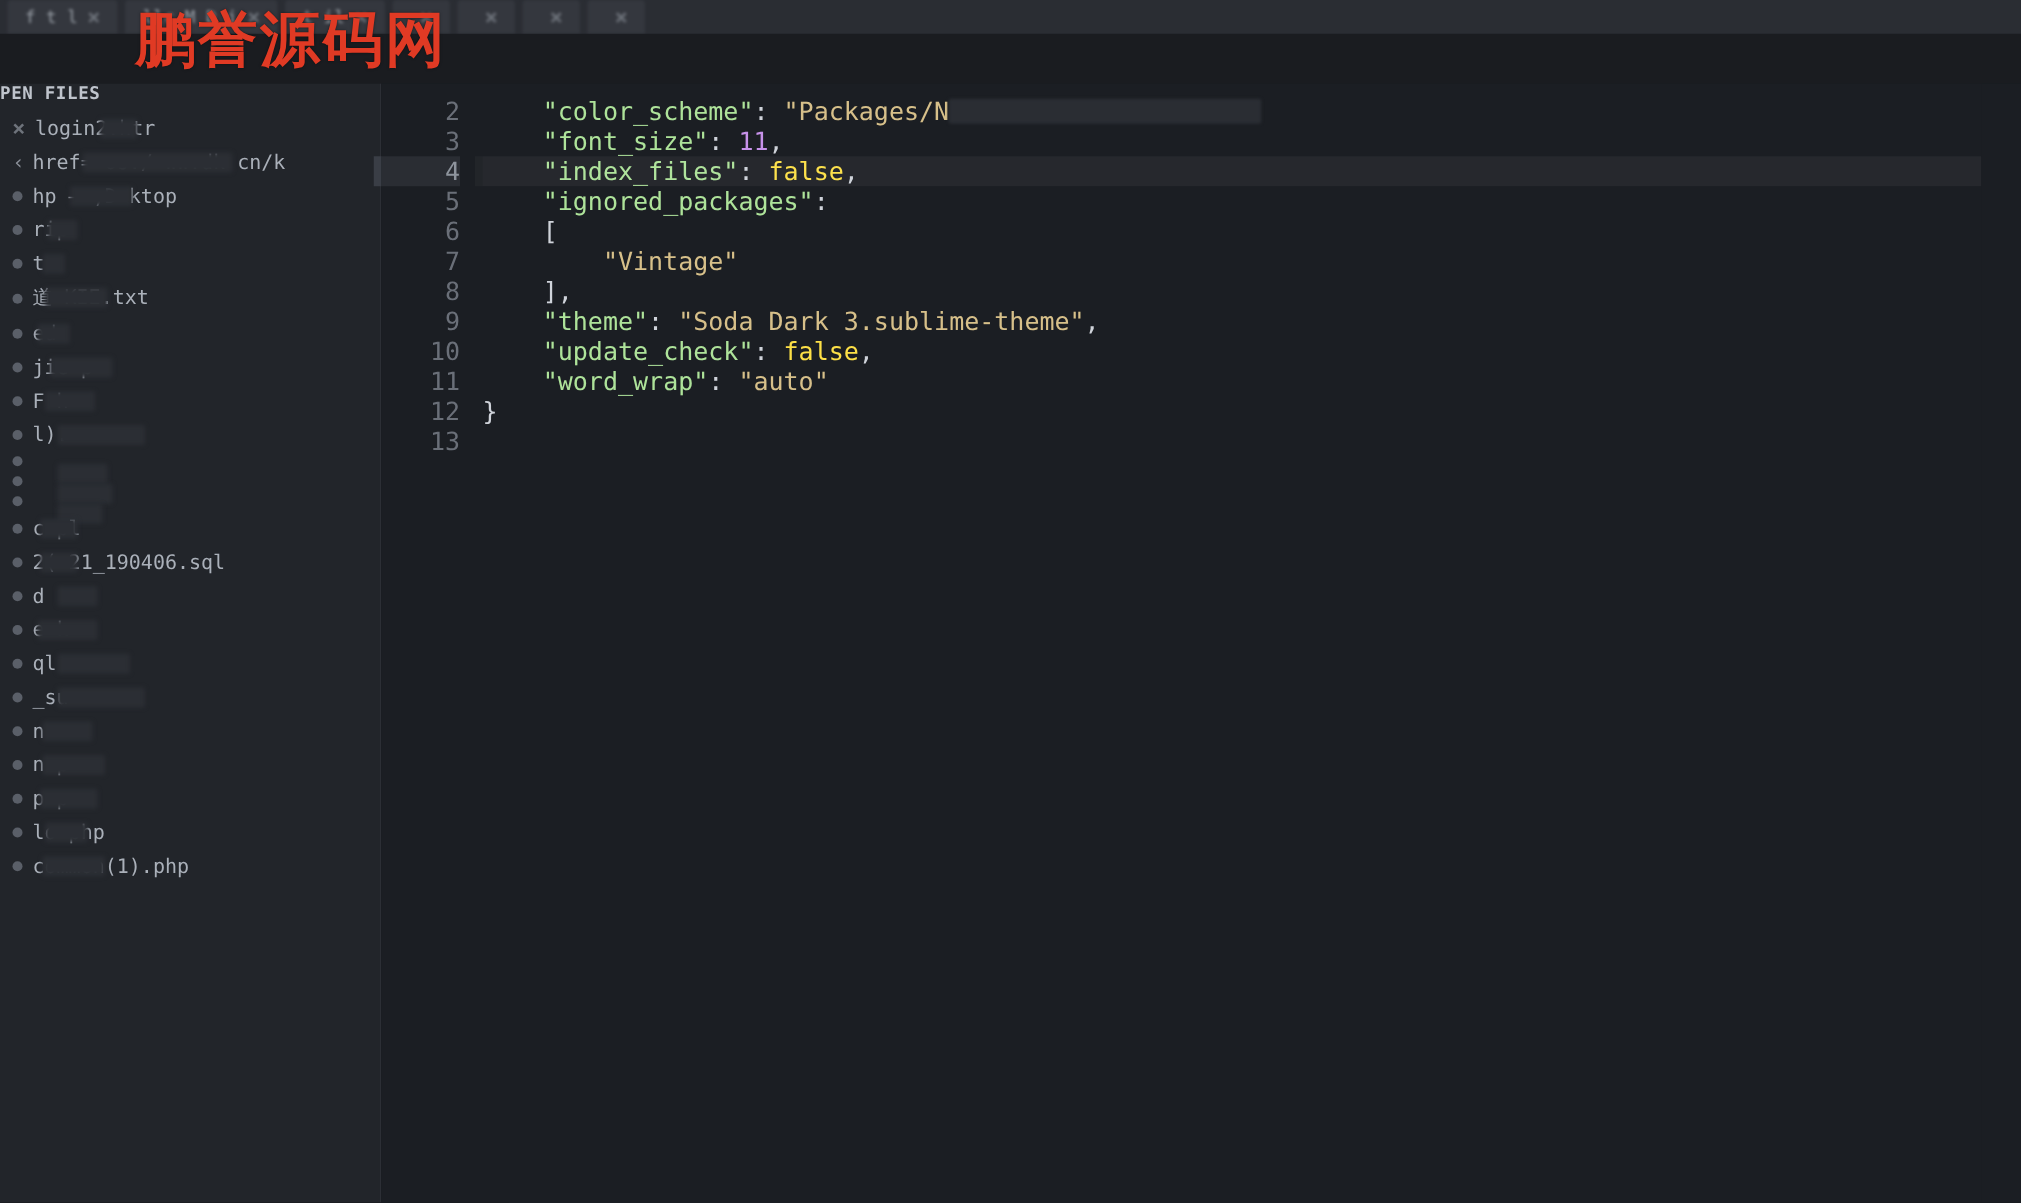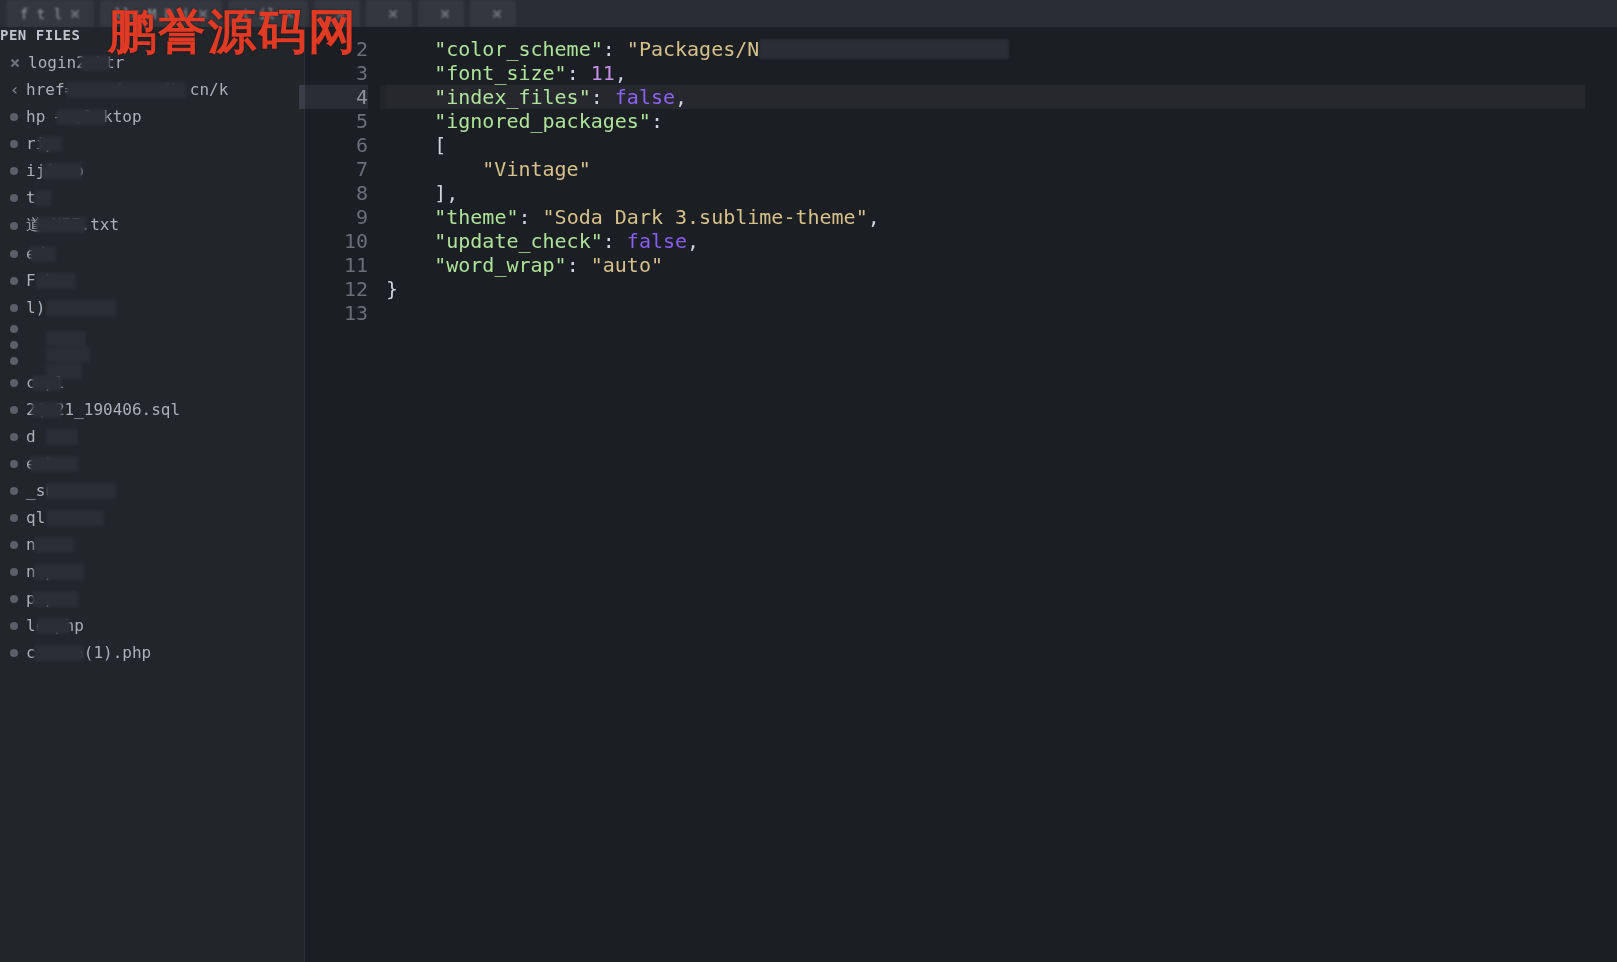--- a/index.html
+++ b/index.html
@@ -55,20 +55,21 @@
     background: #6e737b;
   }
   .tab .close::before { transform: translate(-50%,-50%) rotate(45deg); }
   .tab .close::after  { transform: translate(-50%,-50%) rotate(-45deg); }
 
   
   .main {
     flex: 1 1 auto;
     display: flex;
     min-height: 0;
+    margin-top: 40px;
   }
 
   
   .sidebar {
     width: 305px;
     background: #22252a;
     border-right: 1px solid #2c2f35;
     display: flex;
     flex-direction: column;
     position: relative;
@@ -172,21 +173,21 @@
     color: #cfd3da;
     position: relative;
   }
   .code .row { height: 24px; }
   .code .row.active {
     background: rgba(255,255,255,0.02);
   }
   .tok-key    { color: #aee39a; }   
   .tok-str    { color: #d7c08a; }   
   .tok-num    { color: #c792ea; }   
-  .tok-bool   { color: #8b5cf6; text-align: right; }   
+  .tok-bool   { color: #fde047; text-align: right; }   
   .tok-punc   { color: #cfd3da; }   
 
   
   .caret-hl {
     position: absolute;
     left: 0; right: 0;
     height: 24px;
     background: rgba(255,255,255,0.03);
     pointer-events: none;
   }
@@ -275,36 +276,36 @@
           <div class="file-item">
             <span class="dot"></span>
             <span class="file-label" style="--cx: 30px; --cw: 50px;">hp —   ,D  ktop</span>
           </div>
           <div class="file-item">
             <span class="dot"></span>
             <span class="file-label" style="--cx: 12px; --cw: 24px;">rip</span>
           </div>
           <div class="file-item">
             <span class="dot"></span>
-            <span class="file-label" style="--cx: 16px; --cw: 40px;">iji   uo</span>
-          </div>
-          <div class="file-item">
-            <span class="dot"></span>
             <span class="file-label" style="--cx: 8px; --cw: 18px;">t</span>
           </div>
           <div class="file-item">
             <span class="dot"></span>
             <span class="file-label" style="--cx: 10px; --cw: 50px;">  道        KIE.txt</span>
           </div>
           <div class="file-item">
             <span class="dot"></span>
             <span class="file-label" style="--cx: 4px; --cw: 26px;">  ed</span>
           </div>
           <div class="file-item">
             <span class="dot"></span>
+            <span class="file-label" style="--cx: 14px; --cw: 50px;">jie        p</span>
+          </div>
+          <div class="file-item">
+            <span class="dot"></span>
             <span class="file-label" style="--cx: 10px; --cw: 40px;">F     h</span>
           </div>
           <div class="file-item">
             <span class="dot"></span>
             <span class="file-label" style="--cx: 20px; --cw: 70px;">        l).</span>
           </div>
           <div class="file-item">
             <span class="dot"></span>
             <span class="file-label" style="--cx: 20px; --cw: 40px;"></span>
           </div>
@@ -327,25 +328,25 @@
           <div class="file-item">
             <span class="dot"></span>
             <span class="file-label" style="--cx: 20px; --cw: 32px;">   d</span>
           </div>
           <div class="file-item">
             <span class="dot"></span>
             <span class="file-label" style="--cx: 4px; --cw: 48px;">   e   k</span>
           </div>
           <div class="file-item">
             <span class="dot"></span>
+            <span class="file-label" style="--cx: 20px; --cw: 58px;">        ql</span>
+          </div>
+          <div class="file-item">
+            <span class="dot"></span>
             <span class="file-label" style="--cx: 20px; --cw: 70px;">          _su</span>
-          </div>
-          <div class="file-item">
-            <span class="dot"></span>
-            <span class="file-label" style="--cx: 20px; --cw: 58px;">        ql</span>
           </div>
           <div class="file-item">
             <span class="dot"></span>
             <span class="file-label" style="--cx: 8px; --cw: 40px;">n       </span>
           </div>
           <div class="file-item">
             <span class="dot"></span>
             <span class="file-label" style="--cx: 8px; --cw: 50px;">n        p</span>
           </div>
           <div class="file-item">

